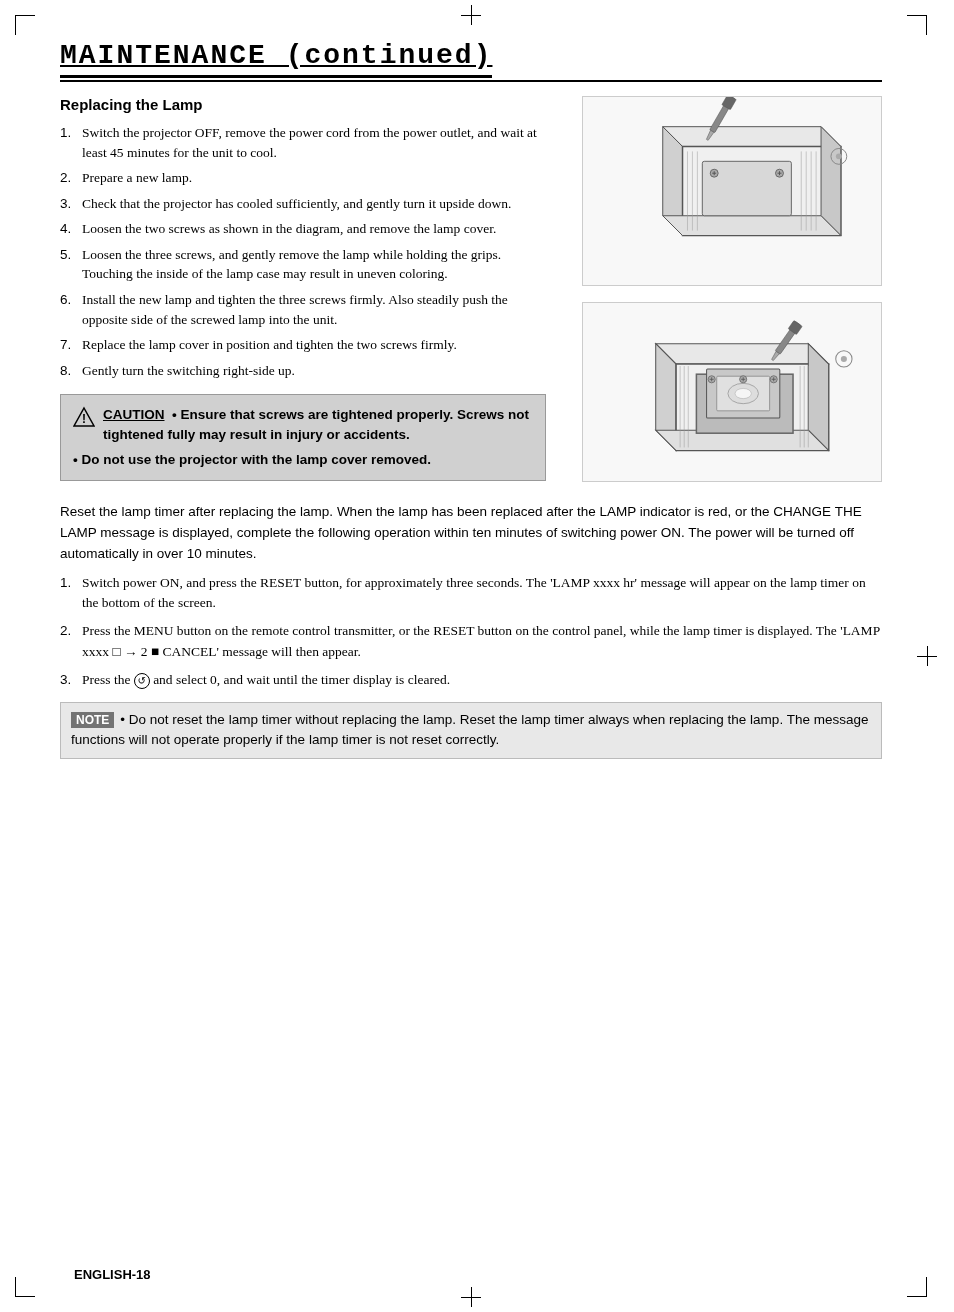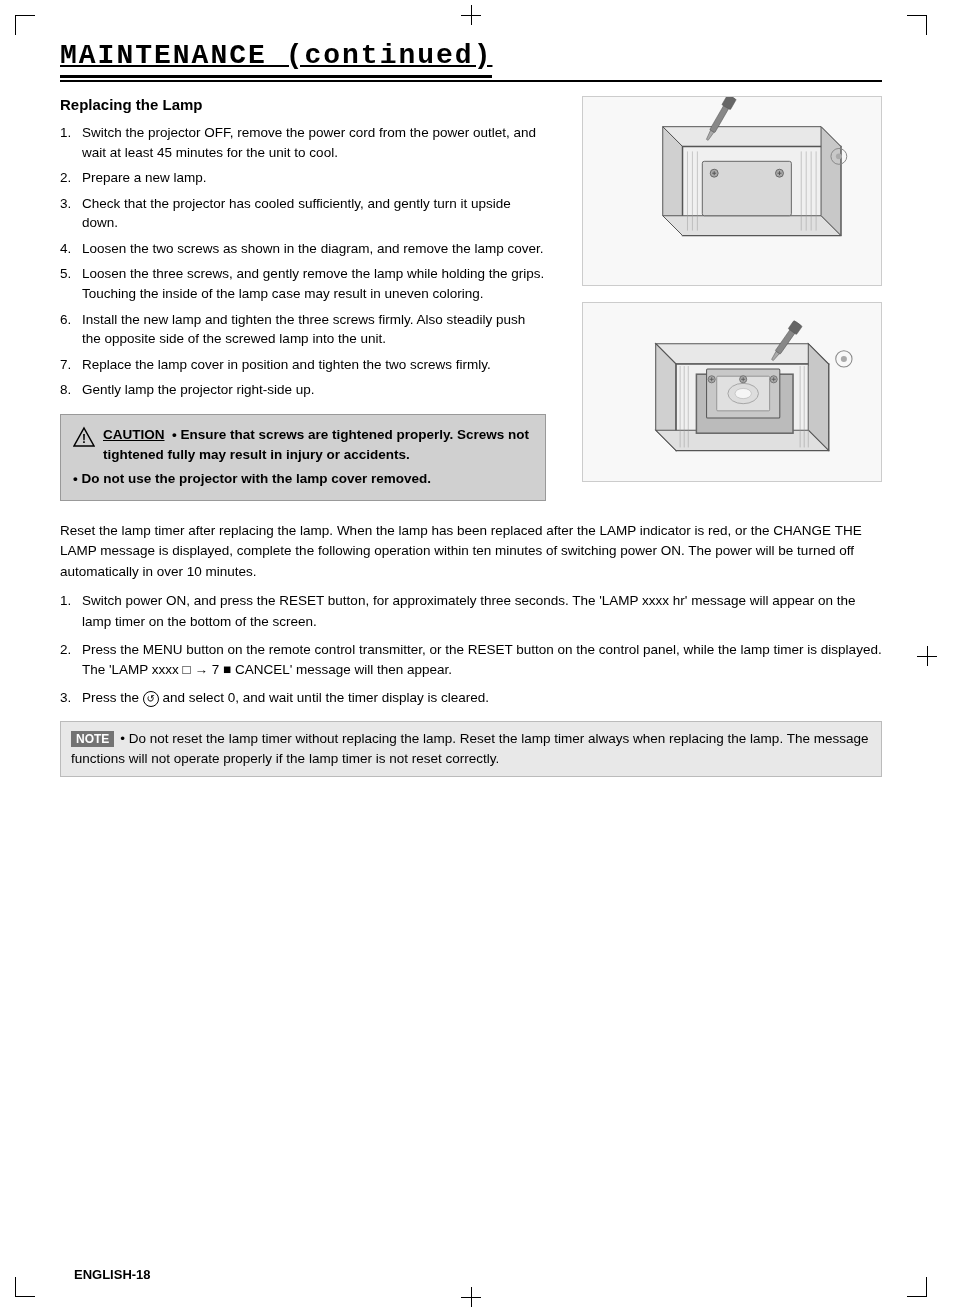--- a/index.html
+++ b/index.html
@@ -176,20 +176,21 @@
       line-height: 1.45;
     }
 
     .list-num {
       min-width: 18px;
       font-weight: normal;
     }
 
     .list-text {
       flex: 1;
+      font-family: Liberation Serif, serif;
     }
 
     
     .caution-box {
       background: #d0d0d0;
       border: 1px solid #999;
       padding: 10px 12px;
       margin-top: 14px;
       line-height: 1.5;
     }
@@ -364,21 +365,21 @@
         <li class="list-item">
           <span class="list-num">6.</span>
           <span class="list-text">Install the new lamp and tighten the three screws firmly. Also steadily push the opposite side of the screwed lamp into the unit.</span>
         </li>
         <li class="list-item">
           <span class="list-num">7.</span>
           <span class="list-text">Replace the lamp cover in position and tighten the  two screws firmly.</span>
         </li>
         <li class="list-item">
           <span class="list-num">8.</span>
-          <span class="list-text">Gently lamp the projector right-side up.</span>
+          <span class="list-text">Gently turn the switching right-side up.</span>
         </li>
       </ol>
 
       <div class="caution-box">
         <div class="caution-header">
           <svg class="caution-icon" viewBox="0 0 22 22" xmlns="http://www.w3.org/2000/svg">
             <polygon points="11,2 21,20 1,20" fill="none" stroke="#000" stroke-width="1.5"></polygon>
             <text x="11" y="17" text-anchor="middle" font-size="12" font-weight="bold" fill="#000">!</text>
           </svg>
           <span class="caution-text">
@@ -497,21 +498,21 @@
 
     <p>Reset the lamp timer after replacing the lamp. When the lamp has been replaced after the LAMP indicator is red, or the CHANGE THE LAMP message is displayed, complete the following operation within ten minutes of switching power ON. The power will be turned off automatically in over 10 minutes.</p>
 
     <ol class="reset-list">
       <li>
         <span class="list-num">1.</span>
         <span class="list-text">Switch power ON, and press the RESET button, for approximately three seconds. The 'LAMP xxxx hr'  message will appear on the lamp timer on the bottom of the screen.</span>
       </li>
       <li>
         <span class="list-num">2.</span>
-        <span class="list-text">Press the MENU button on the remote control transmitter, or the RESET button on the control panel, while the lamp timer is displayed. The 'LAMP xxxx □ → 7 ■ CANCEL' message will then appear.</span>
+        <span class="list-text">Press the MENU button on the remote control transmitter, or the RESET button on the control panel, while the lamp timer is displayed. The 'LAMP xxxx □ → 2 ■ CANCEL' message will then appear.</span>
       </li>
       <li>
         <span class="list-num">3.</span>
         <span class="list-text">Press the <span class="symbol-arrow">↺</span> and select 0, and wait until the timer display is cleared.</span>
       </li>
     </ol>
 
     <div class="note-box">
       <span class="note-label">NOTE</span><span>• Do not reset the lamp timer without replacing the lamp. Reset the lamp timer always when replacing the lamp. The message functions will not operate  properly if the lamp timer is not reset correctly.</span>
     </div>

